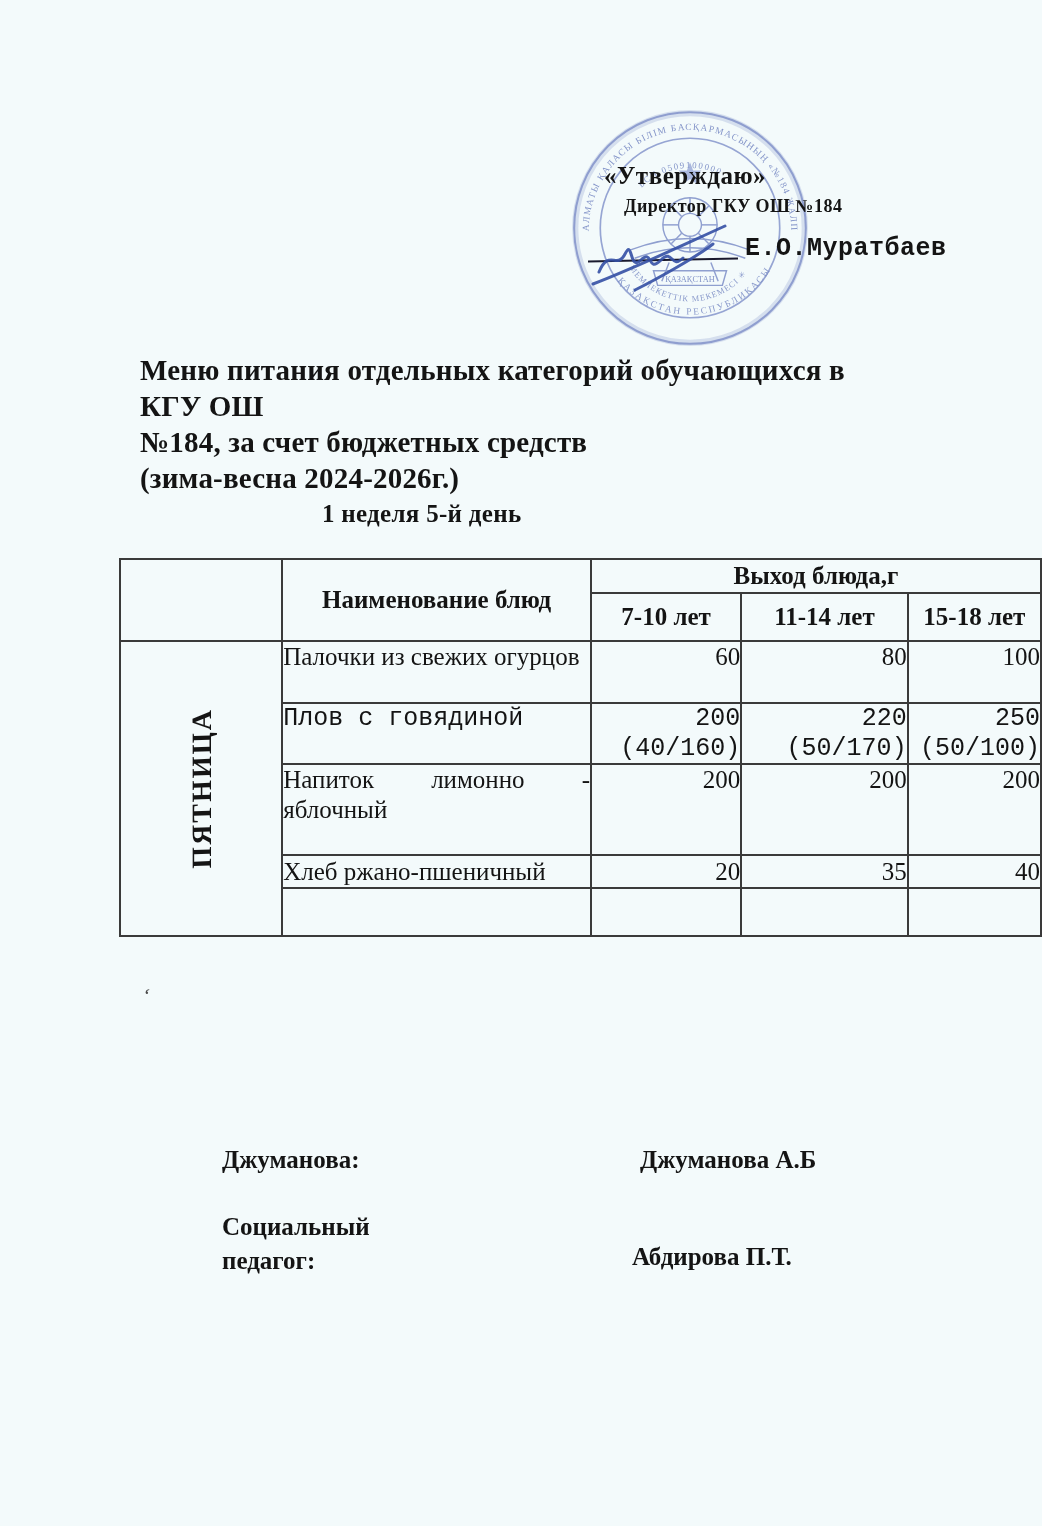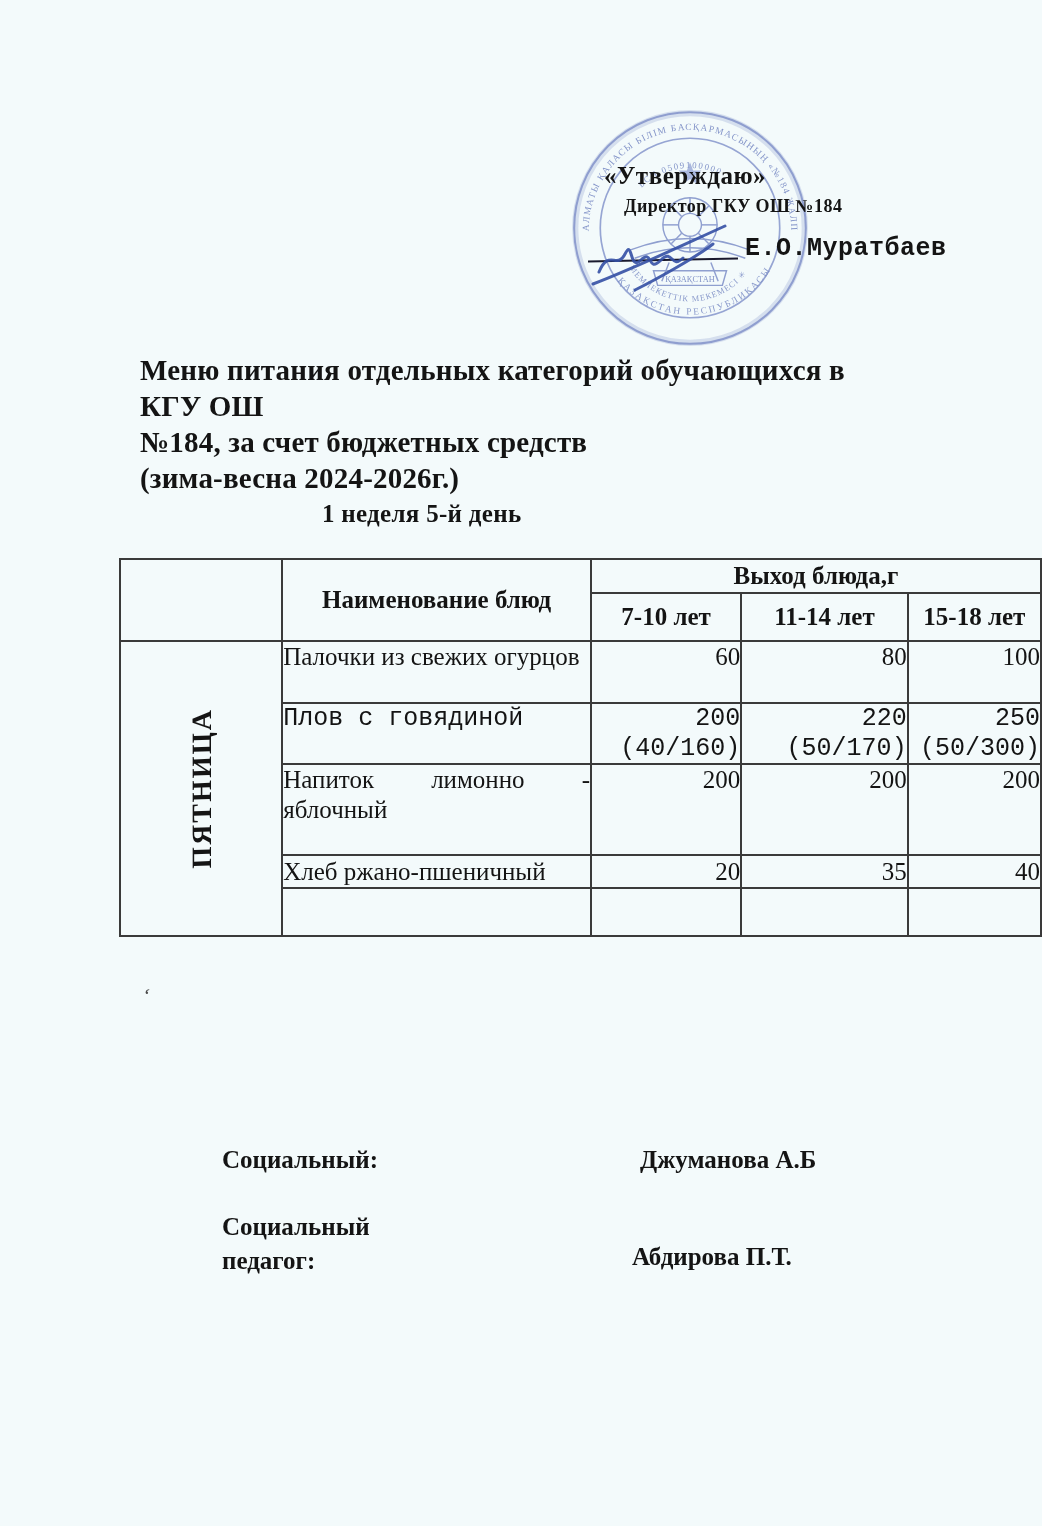--- a/index.html
+++ b/index.html
@@ -191,21 +191,21 @@
       </td>
       <td class="dish">Палочки из свежих огурцов</td>
       <td class="val">60</td>
       <td class="val">80</td>
       <td class="val">100</td>
     </tr>
     <tr class="r2">
       <td class="dish">Плов с говядиной</td>
       <td class="val">200 (40/160)</td>
       <td class="val">220 (50/170)</td>
-      <td class="val">250 (50/300)</td>
+      <td class="val">250 (50/100)</td>
     </tr>
     <tr class="r3">
       <td class="dish just">Напиток лимонно - яблочный</td>
       <td class="val">200</td>
       <td class="val">200</td>
       <td class="val">200</td>
     </tr>
     <tr class="r4">
       <td class="dish">Хлеб ржано-пшеничный</td>
       <td class="val">20</td>
@@ -216,18 +216,18 @@
       <td class="dish"></td>
       <td class="val"></td>
       <td class="val"></td>
       <td class="val"></td>
     </tr>
   </tbody>
     </table>
 
   <div class="artifact">‘</div>
 
-  <div class="sig-role-1">Социальный:</div>
+  <div class="sig-role-1">Джуманова:</div>
   <div class="sig-name-1">Джуманова А.Б</div>
   <div class="sig-role-2">Социальный педагог:</div>
   <div class="sig-name-2">Абдирова П.Т.</div>
 
 </div>
 
 </body></html>

